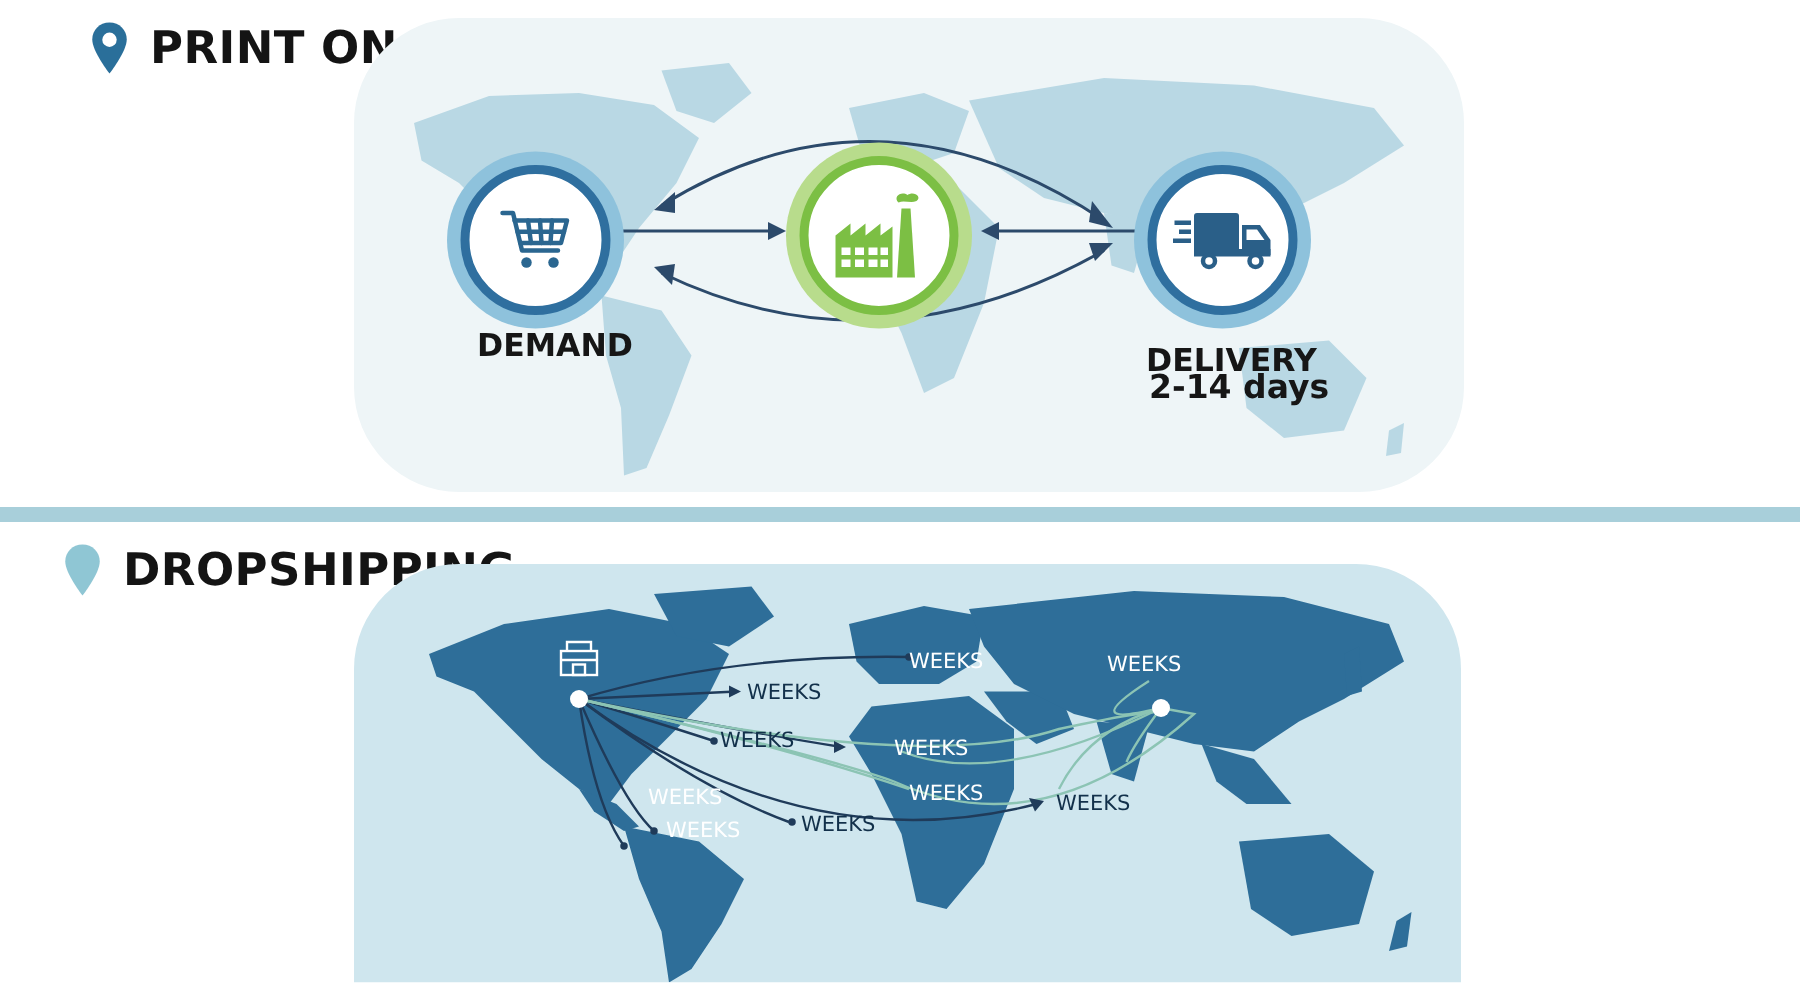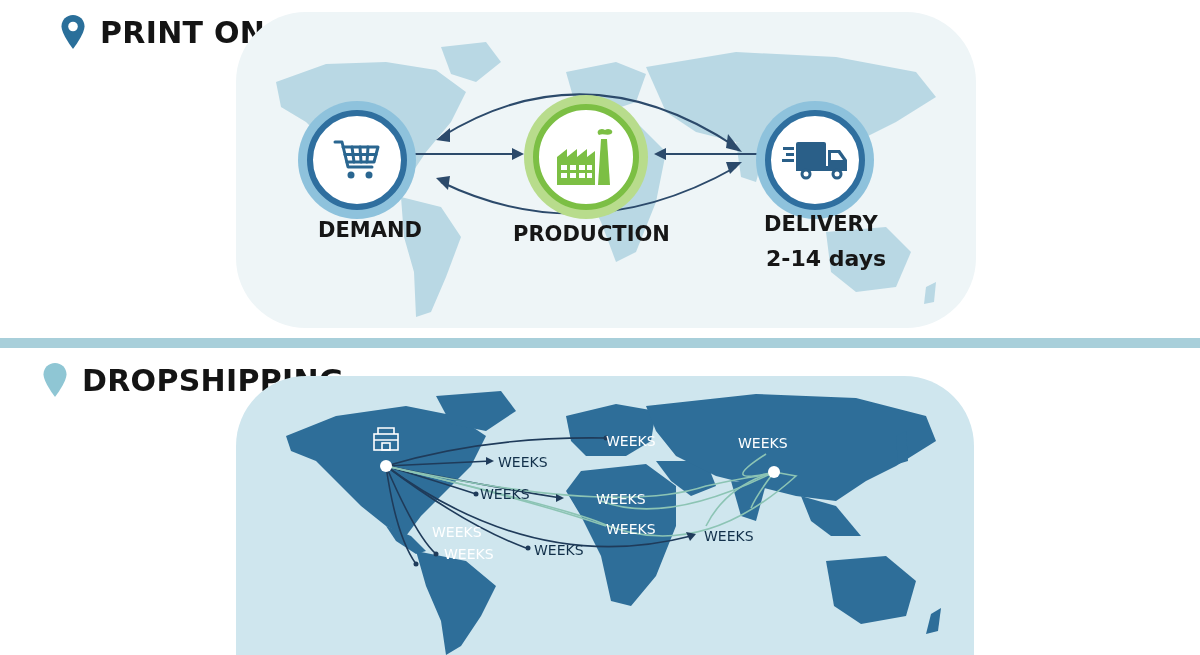--- a/index.html
+++ b/index.html
@@ -99,40 +99,39 @@
           <rect x="15" y="38" width="6" height="5"></rect>
           <rect x="24" y="38" width="6" height="5"></rect>
           <rect x="32" y="38" width="5" height="5"></rect>
         <rect x="6" y="46" width="6" height="5"></rect>
           <rect x="15" y="46" width="6" height="5"></rect>
           <rect x="24" y="46" width="6" height="5"></rect>
           <rect x="32" y="46" width="5" height="5"></rect>
       </g>
     </svg>
   </div>
-  <div class="node-label" style="left:277px;top:210px;">PRODUCTION</div>
 
   <div class="node blue" style="left:529px;top:98px;">
     <svg width="66" height="44" viewBox="0 0 66 44">
       <g fill="#2a5f88">
         <rect x="14" y="4" width="30" height="26" rx="2"></rect>
         <path d="M46 12 L58 12 L65 22 L65 32 L46 32 Z"></path>
         <rect x="14" y="28" width="51" height="5"></rect>
         <rect x="1" y="9" width="11" height="3"></rect>
           <rect x="4" y="15" width="8" height="3"></rect>
           <rect x="0" y="21" width="12" height="3"></rect>
       </g>
       <path d="M49 15 L56 15 L61 22 L49 22 Z" fill="#ffffff"></path>
       <circle cx="24" cy="36" r="5.5" fill="#2a5f88"></circle>
         <circle cx="24" cy="36" r="2.5" fill="#fff"></circle>
       <circle cx="55" cy="36" r="5.5" fill="#2a5f88"></circle>
         <circle cx="55" cy="36" r="2.5" fill="#fff"></circle>
     </svg>
   </div>
-  <div class="node-label" style="left:528px;top:200px;">DELIVERY</div>
+  <div class="node-label" style="left:528px;top:216px;">DELIVERY</div>
   <div class="node-label" style="left:530px;top:234px;font-size:22px;">2-14 days</div>
 </div>
 
 <div class="divider"></div>
 
 <div class="section-title" style="left:42px;top:362px;">
   <svg class="pin" viewBox="0 0 26 36">
     <path d="M13 1C6.4 1 1.5 6 1.5 12.3c0 8 11.5 22.7 11.5 22.7S24.5 20.3 24.5 12.3C24.5 6 19.6 1 13 1z" fill="#8fc6d4"></path>
   </svg>
   <span>DROPSHIPPING</span>

